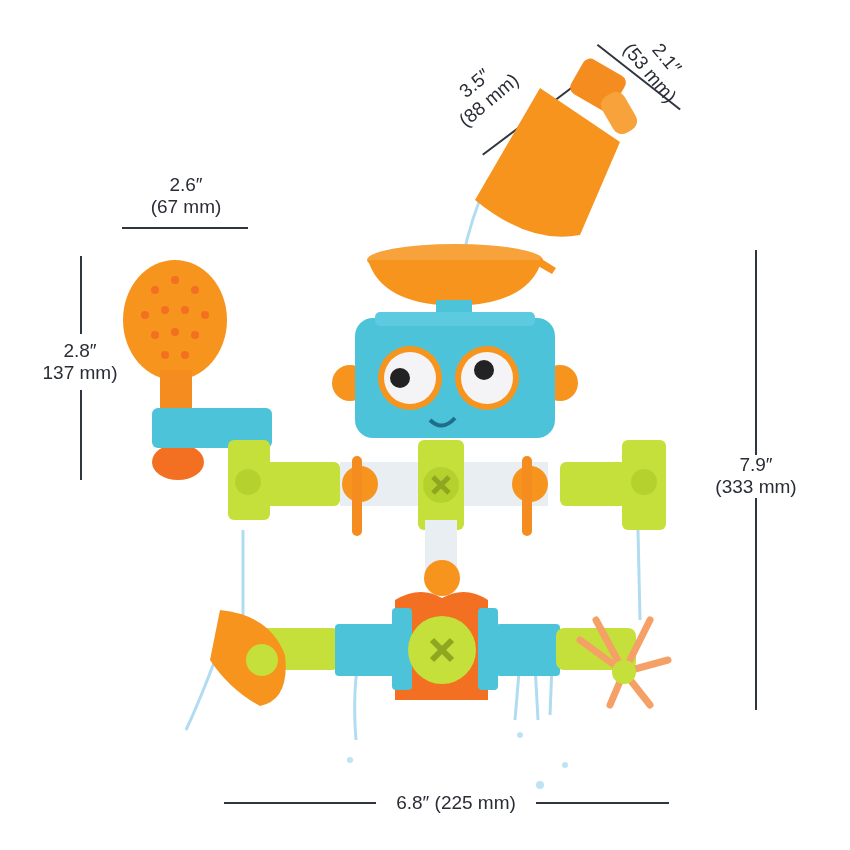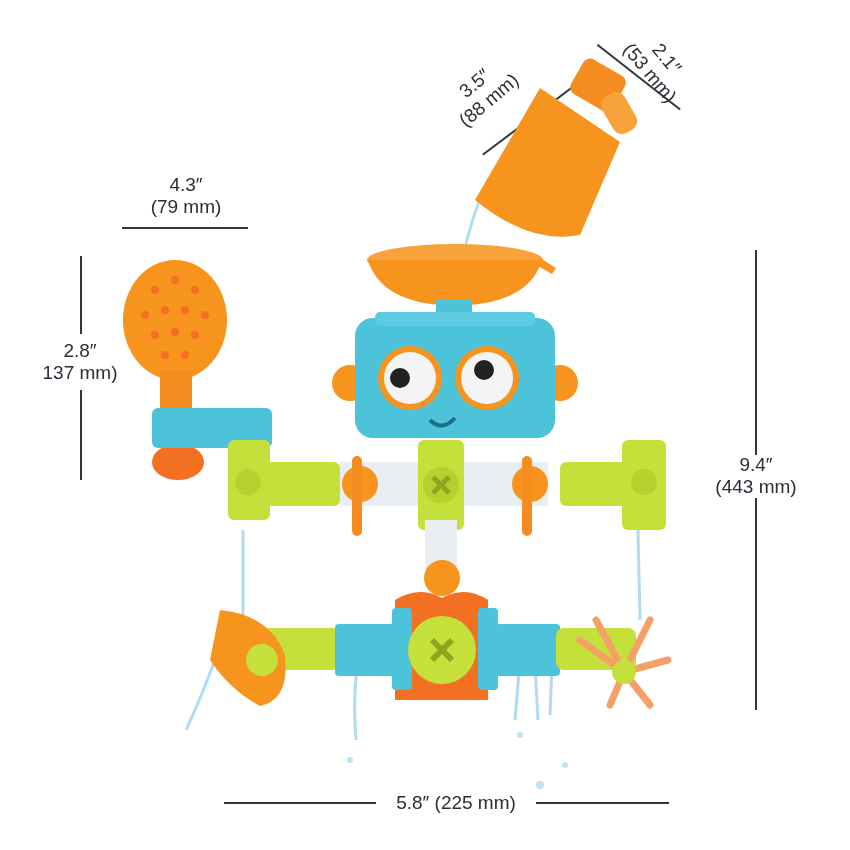--- a/index.html
+++ b/index.html
@@ -16,32 +16,32 @@
 <div class="line" style="left:80px;top:256px;width:2px;height:78px;"></div>
 <div class="line" style="left:80px;top:390px;width:2px;height:90px;"></div>
 <div class="line" style="left:755px;top:250px;width:2px;height:205px;"></div>
 <div class="line" style="left:755px;top:498px;width:2px;height:212px;"></div>
 <div class="line" style="left:224px;top:802px;width:152px;height:2px;"></div>
 <div class="line" style="left:536px;top:802px;width:133px;height:2px;"></div>
 <div class="line" style="left:440px;top:98px;width:135px;height:2px;transform-origin:0 0;transform:rotate(-37deg) translate(0,70px);"></div>
 <div class="line" style="left:598px;top:44px;width:105px;height:2px;transform-origin:0 0;transform:rotate(38deg);"></div>
 
 <div class="dim-text" style="left:130px;top:174px;width:112px;">
-  <div>4.3″</div>
-  <div>(79 mm)</div>
+  <div>2.6″</div>
+  <div>(67 mm)</div>
 </div>
 <div class="dim-text" style="left:30px;top:340px;width:100px;">
   <div>2.8″</div>
   <div>137 mm)</div>
 </div>
 <div class="dim-text" style="left:700px;top:454px;width:112px;">
-  <div>9.4″</div>
-  <div>(443 mm)</div>
+  <div>7.9″</div>
+  <div>(333 mm)</div>
 </div>
-<div class="dim-text" style="left:378px;top:792px;width:156px;">5.8″ (225 mm)</div>
+<div class="dim-text" style="left:378px;top:792px;width:156px;">6.8″ (225 mm)</div>
 <div class="dim-text" style="left:432px;top:70px;width:100px;transform:rotate(-40deg);">
   <div>3.5″</div>
   <div>(88 mm)</div>
 </div>
 <div class="dim-text" style="left:608px;top:44px;width:100px;transform:rotate(50deg);">
   <div>2.1″</div>
   <div>(53 mm)</div>
 </div>
 
 <svg class="toy" width="850" height="850" viewBox="0 0 850 850">

